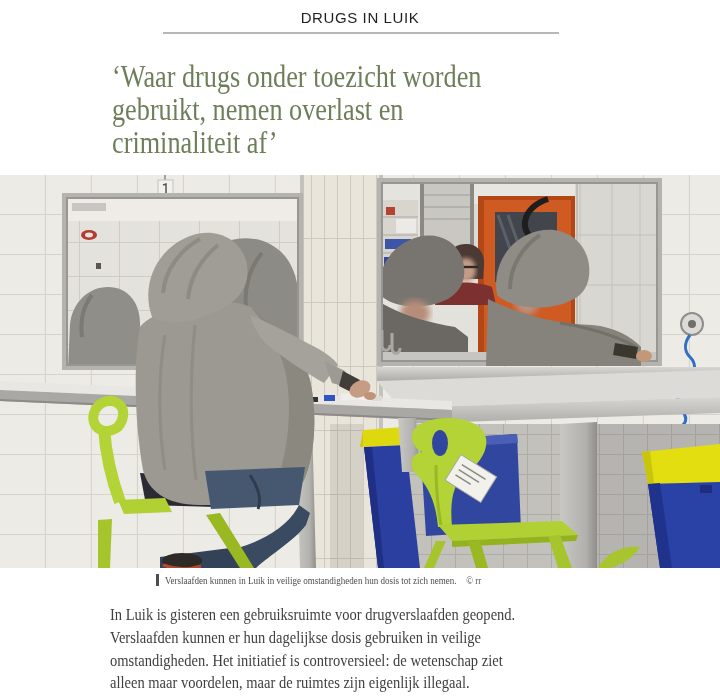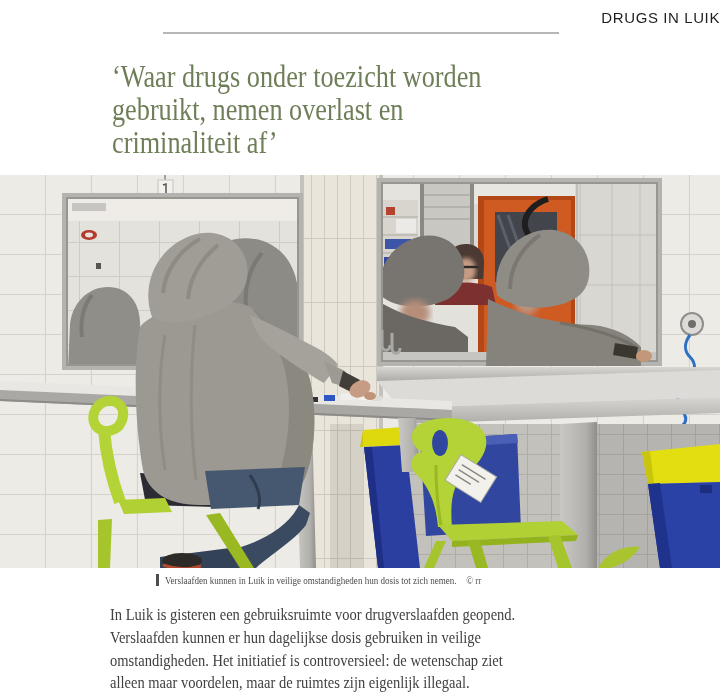--- a/index.html
+++ b/index.html
@@ -4,21 +4,21 @@
 <style>
   html,body{margin:0;padding:0;}
   body{
     width:720px;height:699px;overflow:hidden;background:#ffffff;
     font-family:"Liberation Serif", serif;
     position:relative;
   }
   
   .kicker{
     position:absolute;top:8px;left:0;width:720px;
-    text-align:right;
+    text-align:center;
     font-family:"Liberation Sans", sans-serif;
     font-size:15px;line-height:20px;letter-spacing:.6px;
     color:#1f1f1f;
   }
   .kicker-rule{
     position:absolute;top:32px;left:163px;width:396px;height:2px;
     background:#b7b7b7;
   }
   
   .headline{

